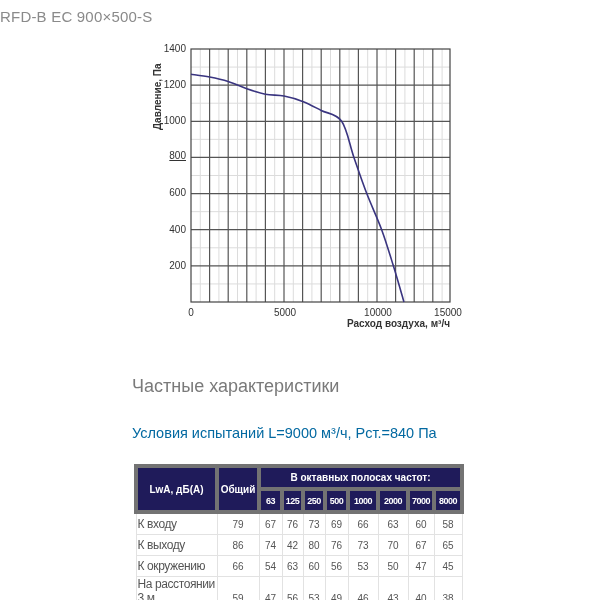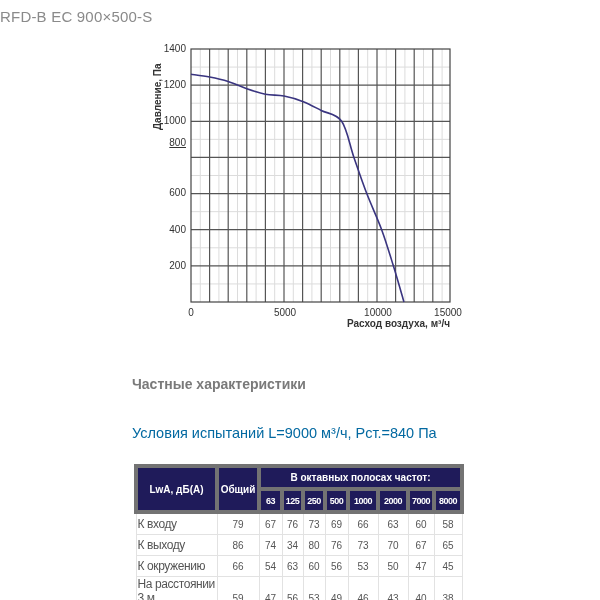--- a/index.html
+++ b/index.html
@@ -4,21 +4,21 @@
 <style>
   html, body { margin:0; padding:0; background:#ffffff; }
   body { width:600px; height:600px; position:relative; overflow:hidden; font-family:"Liberation Sans", sans-serif; }
   .title { position:absolute; top:8px; left:0; width:556px; text-align:left; font-size:15px; color:#8a8a8a; letter-spacing:0.2px; }
   .chart-svg { position:absolute; left:0; top:0; }
   .ylabel { position:absolute; left:150px; top:42px; width:20px; height:100px; }
   .ylabel span { position:absolute; left:0; top:0; transform-origin:left top; transform:translate(2px,88px) rotate(-90deg); white-space:nowrap; font-size:10px; font-weight:bold; color:#333; }
   .ytick { position:absolute; width:38px; text-align:right; font-size:10px; color:#333; }
   .xtick { position:absolute; font-size:10px; color:#333; text-align:center; width:50px; }
   .xlabel { position:absolute; top:318px; right:150px; font-size:10px; font-weight:bold; color:#333; }
-  .section-heading { position:absolute; top:376px; left:132px; font-size:14px; font-weight:bold; color:#7a7a7a; }
+  .section-heading { position:absolute; top:376px; left:132px; font-size:18px; font-weight:normal; color:#7a7a7a; }
   .conditions { position:absolute; top:425px; left:132px; font-size:14.5px; color:#0369a1; }
   table.noise { position:absolute; top:464px; left:134px; border-collapse:collapse; font-size:10px; color:#555; }
   table.noise th { background:#1f1b5a; color:#ffffff; font-weight:bold; border:4px solid #737373; padding:0; height:19px; }
   table.noise th.big { height:38px; font-size:10px;margin-left:9px; }
   table.noise th.freq { font-size:9px; letter-spacing:-0.5px; }
   table.noise td { border:1px solid #e2e2e2; text-align:center; height:20px; padding:0; }
   table.noise td.rowlabel { text-align:left; padding-left:1px; font-size:12px; letter-spacing:-0.4px; }
   table.noise tr.tall td { height:38px; }
 </style>
 </head>
@@ -76,21 +76,21 @@
 </svg>
 
 <div class="ylabel">
     <span>Давление, Па</span>
   </div>
 
 <div id="yticks">
   <div class="ytick" style="left:148px;top:43px;">1400</div>
   <div class="ytick" style="left:148px;top:79px;">1200</div>
   <div class="ytick" style="left:148px;top:115px;">1000</div>
-  <div class="ytick" style="left:148px;top:137px;text-decoration:underline;">800</div>
+  <div class="ytick" style="left:148px;top:150px;text-decoration:underline;">800</div>
   <div class="ytick" style="left:148px;top:187px;">600</div>
   <div class="ytick" style="left:148px;top:224px;">400</div>
   <div class="ytick" style="left:148px;top:260px;">200</div>
 </div>
 
 <div id="xticks">
   <div class="xtick" style="left:166px;top:307px;">0</div>
   <div class="xtick" style="left:260px;top:307px;">5000</div>
   <div class="xtick" style="left:353px;top:307px;">10000</div>
   <div class="xtick" style="left:423px;top:307px;">15000</div>
@@ -141,21 +141,21 @@
       <td>69</td>
       <td>66</td>
       <td>63</td>
       <td>60</td>
       <td>58</td>
     </tr>
     <tr>
       <td class="rowlabel">К выходу</td>
       <td>86</td>
       <td>74</td>
-      <td>34</td>
+      <td>42</td>
       <td>80</td>
       <td>76</td>
       <td>73</td>
       <td>70</td>
       <td>67</td>
       <td>65</td>
     </tr>
     <tr>
       <td class="rowlabel">К окружению</td>
       <td>66</td>

